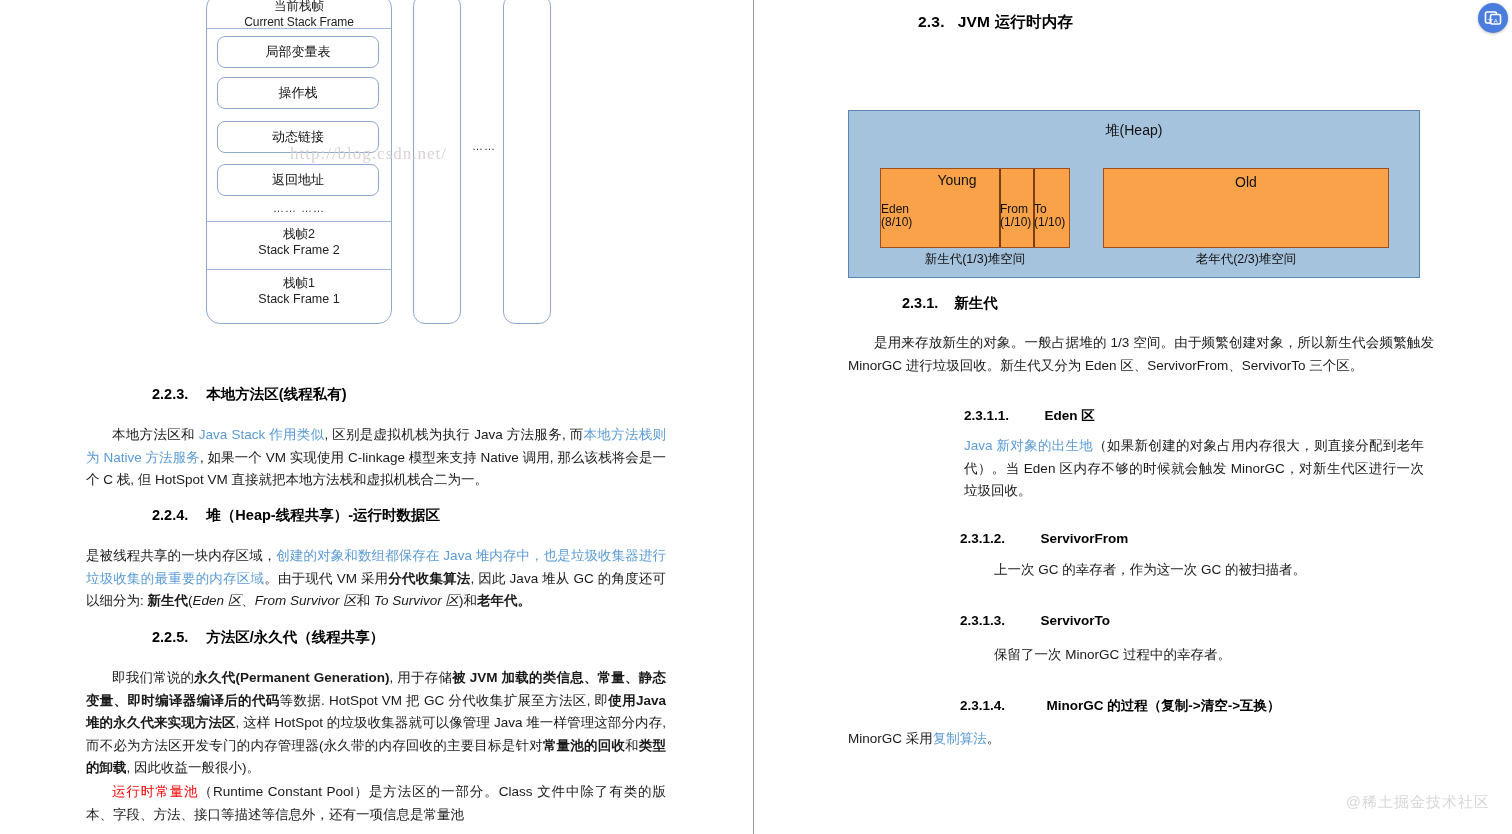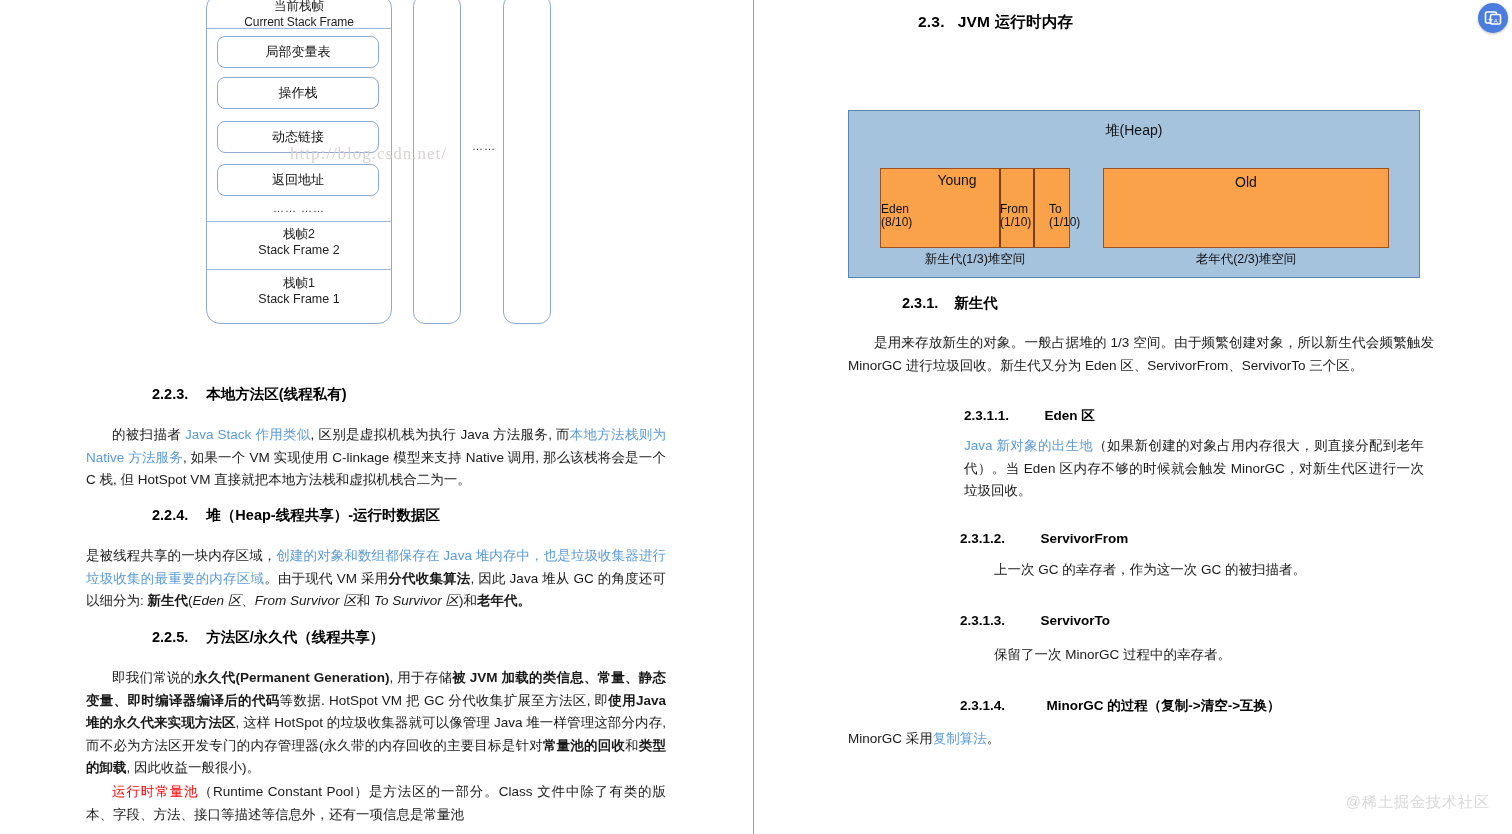--- a/index.html
+++ b/index.html
@@ -270,21 +270,21 @@
       <div class="sd-watermark">http://blog.csdn.net/</div>
     </div>
 
     <div class="h3" style="position:absolute; left:152px; top:385px;">
       <span>2.2.3.</span>
       <span style="display:inline-block;width:10px;"></span>
       <span>本地方法区(线程私有)</span>
     </div>
 
     <div class="para" style="position:absolute; left:86px; top:424px; width:580px; text-indent:26px;">
-      <span>的被扫描者 </span><span class="lnk">Java Stack 作用类似</span><span>, 区别是虚拟机栈为执行 Java 方法服务, 而</span><span class="lnk">本地方法栈则为 Native 方法服务</span><span>, 如果一个 VM 实现使用 C-linkage 模型来支持 Native 调用, 那么该栈将会是一个 C 栈,  但 HotSpot VM 直接就把本地方法栈和虚拟机栈合二为一。</span>
+      <span>本地方法区和 </span><span class="lnk">Java Stack 作用类似</span><span>, 区别是虚拟机栈为执行 Java 方法服务, 而</span><span class="lnk">本地方法栈则为 Native 方法服务</span><span>, 如果一个 VM 实现使用 C-linkage 模型来支持 Native 调用, 那么该栈将会是一个 C 栈,  但 HotSpot VM 直接就把本地方法栈和虚拟机栈合二为一。</span>
     </div>
 
     <div class="h3" style="position:absolute; left:152px; top:506px;">
       <span>2.2.4.</span>
       <span style="display:inline-block;width:10px;"></span>
       <span>堆（Heap-线程共享）-运行时数据区</span>
     </div>
 
     <div class="para" style="position:absolute; left:86px; top:545px; width:580px;">
       <span>是被线程共享的一块内存区域，</span><span class="lnk">创建的对象和数组都保存在 Java 堆内存中，也是垃圾收集器进行垃圾收集的最重要的内存区域</span><span>。由于现代 VM 采用</span><span class="b">分代收集算法</span><span>, 因此 Java 堆从 GC 的角度还可以细分为: </span><span class="b">新生代</span><span>(</span><span class="it">Eden 区</span><span>、</span><span class="it">From Survivor 区</span><span>和 </span><span class="it">To Survivor 区</span><span>)和</span><span class="b">老年代。</span>
@@ -324,21 +324,21 @@
         <div class="heap-vline" style="left:152px;"></div>
 
         <div class="sub-label" style="left:0; top:34px; width:118px;">
           <div>Eden</div>
           <div>(8/10)</div>
         </div>
         <div class="sub-label" style="left:119px; top:34px; width:33px;">
           <div>From</div>
           <div>(1/10)</div>
         </div>
-        <div class="sub-label" style="left:168px; top:34px; width:34px;">
+        <div class="sub-label" style="left:153px; top:34px; width:34px;">
           <div>To</div>
           <div>(1/10)</div>
         </div>
       </div>
 
       <div class="heap-old">
         <div class="old-label">Old</div>
       </div>
 
       <div class="heap-foot" style="left:31px; width:190px;">新生代(1/3)堆空间</div>

